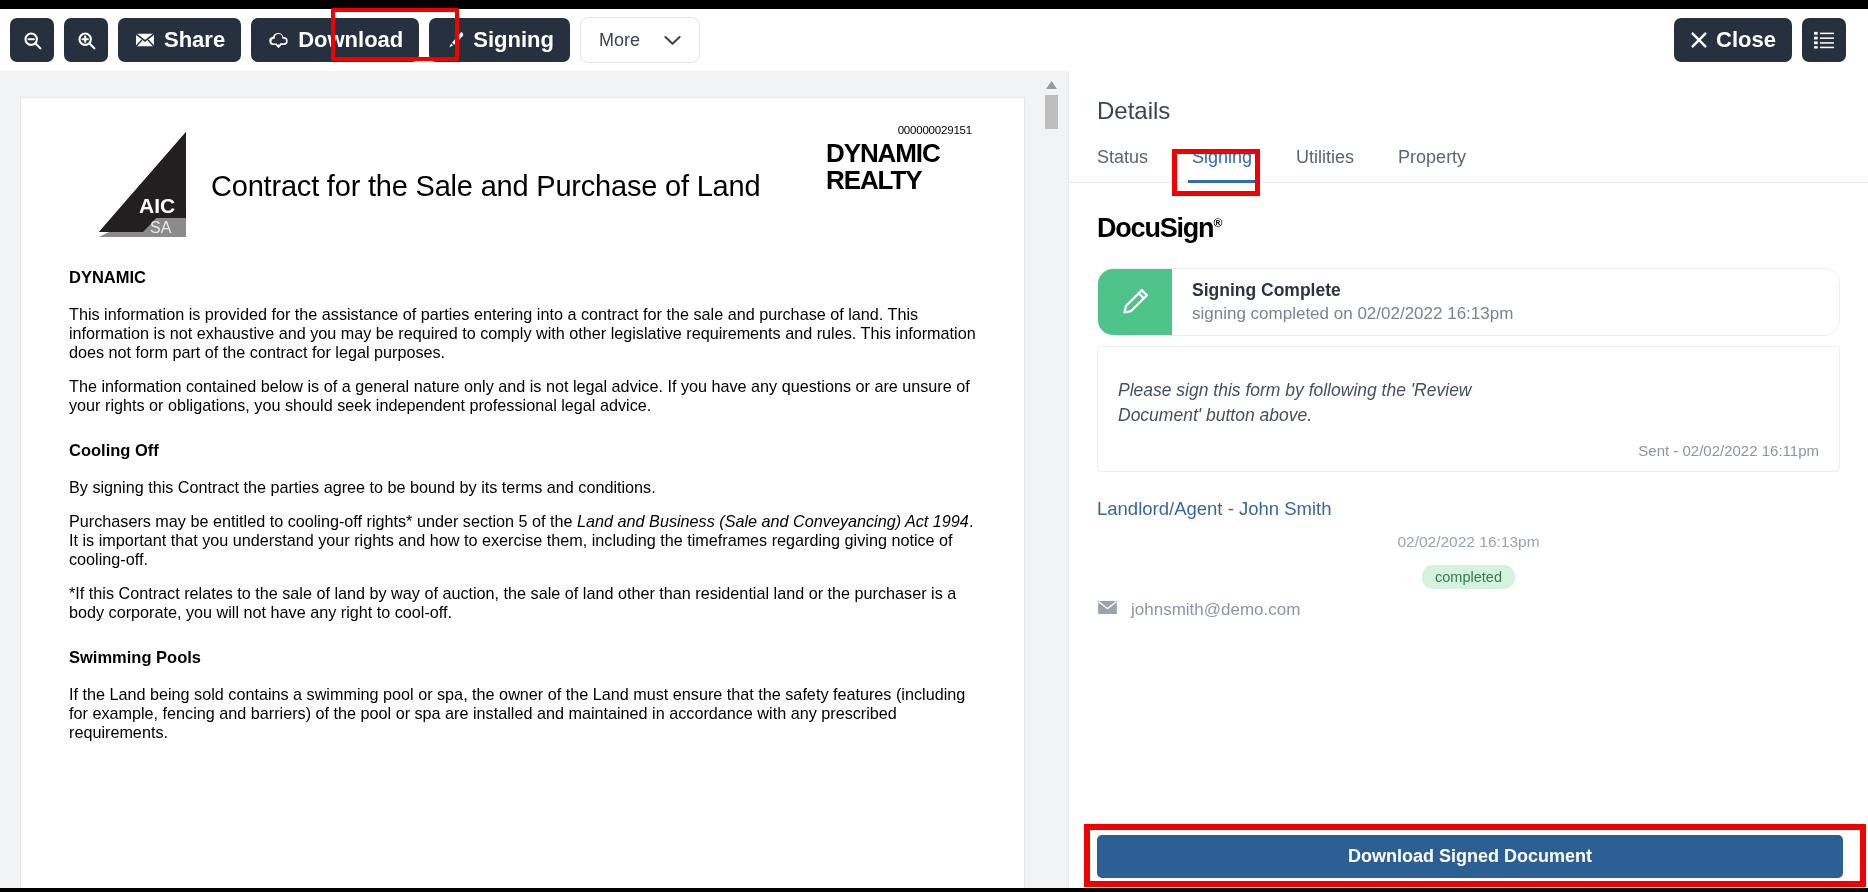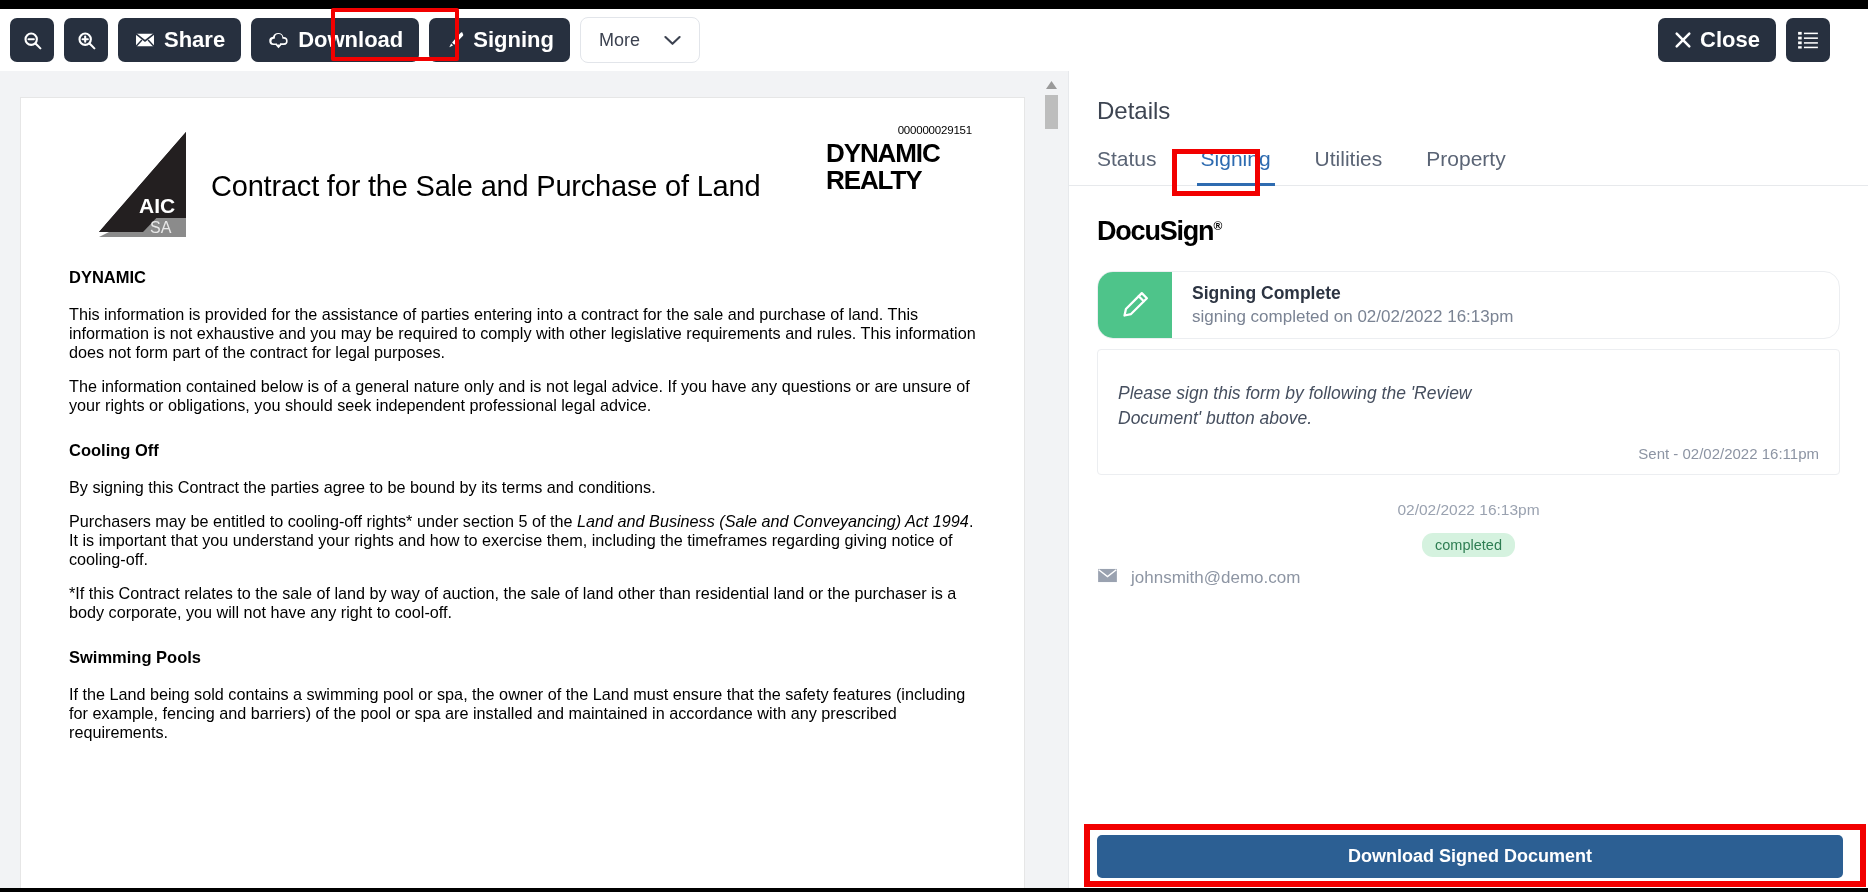--- a/index.html
+++ b/index.html
@@ -43,21 +43,21 @@
     background:#ffffff; color:#3c4250;
     border:1px solid #e2e5ea;
     font-weight:400; font-size:18px;
     padding:0 18px; gap:24px;
     border-radius:8px;
     height:46px;
   }
   .tbtn svg { display:block; }
 
   .tb-spacer { flex:1; }
-  .tb-right { display:flex; align-items:center; padding-right:28px; }
+  .tb-right { display:flex; align-items:center; padding-right:12px; }
 
   
   .hl-signing {
     position:absolute;
     left:331px; top:8px; width:128px; height:53px;
     border:4px solid #f20000;
     border-radius:2px;
     pointer-events:none;
     z-index:30;
   }
@@ -169,21 +169,21 @@
     font-family:"Liberation Sans", sans-serif;
   }
   .tabs {
     display:flex;
     margin-top:22px;
     padding-left:28px;
     border-bottom:1px solid #e7e9ec;
     position:relative;
   }
   .tab {
-    font-size:21px;
+    font-size:18px;
     color:#5a6475;
     padding:0 0 14px 0;
     margin-right:44px;
     cursor:pointer;
     font-family:"Liberation Sans", sans-serif;
     position:relative;
   }
   .tab.active { color:#2e6bb0; }
   .tab.active::after {
     content:"";
@@ -506,20 +506,21 @@
             <div class="cc-sub">signing completed on 02/02/2022 16:13pm</div>
           </div>
         </div>
 
         <div class="card-request">
           <div class="cr-msg">Please sign this form by following the 'Review Document' button above.</div>
           <div class="cr-sent">Sent - 02/02/2022 16:11pm</div>
         </div>
 
         <div class="signer">
+          <div class="signer-name">Landlord/Agent - John Smith</div>
           <div class="signer-meta">
             <span class="signer-date">02/02/2022 16:13pm</span>
             <span class="badge">completed</span>
           </div>
           <div class="signer-email">
             <span>
               <svg width="21" height="15" viewBox="0 0 22 16" fill="#9aa2b0">
                 <path d="M1 1h20v14H1z" fill="#9aa2b0"></path>
                 <path d="M1.6 1.8L11 9.2l9.4-7.4" fill="none" stroke="#ffffff" stroke-width="1.5"></path>
               </svg>

